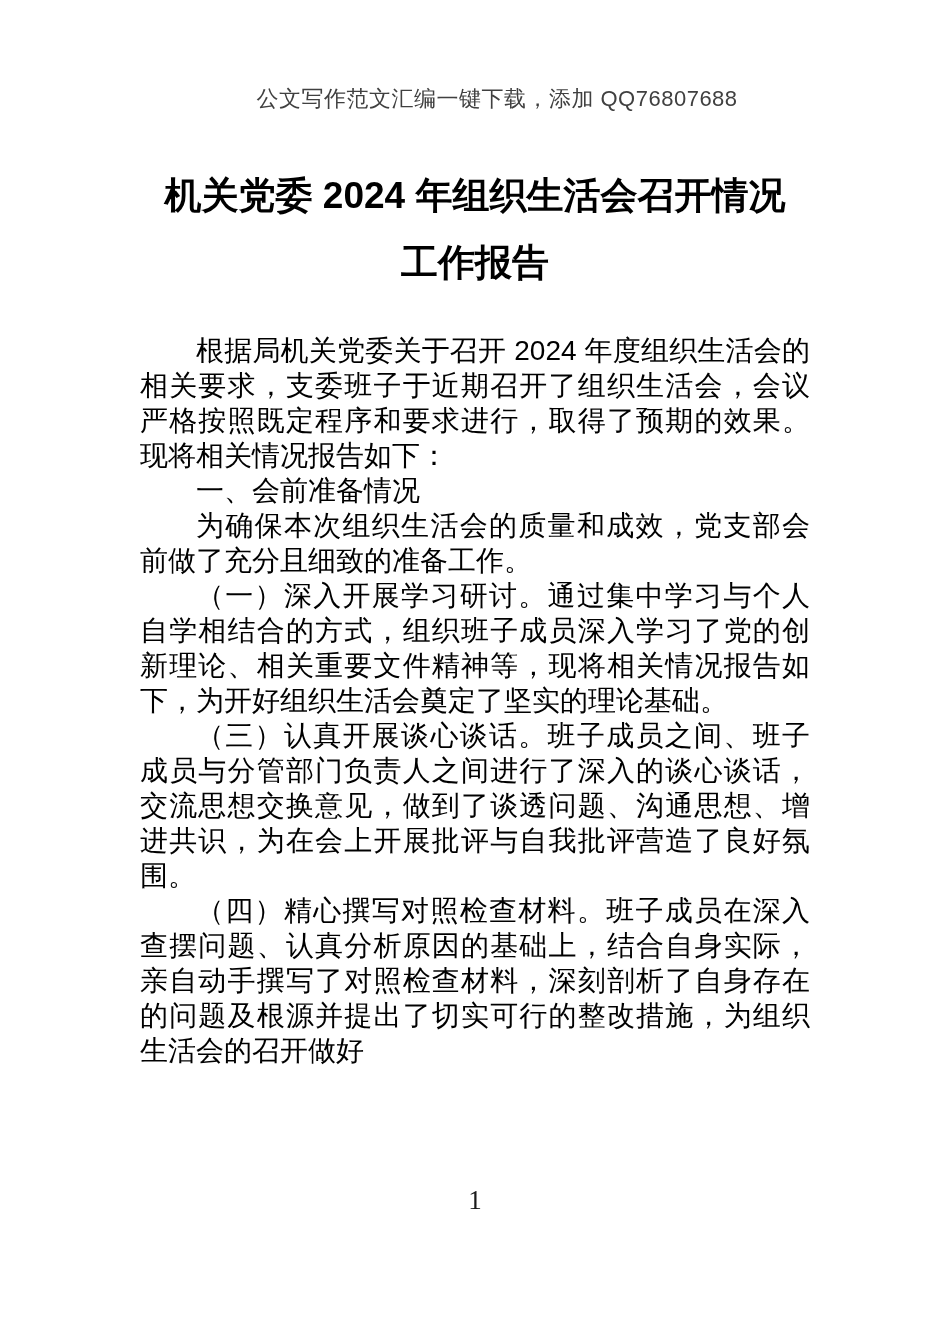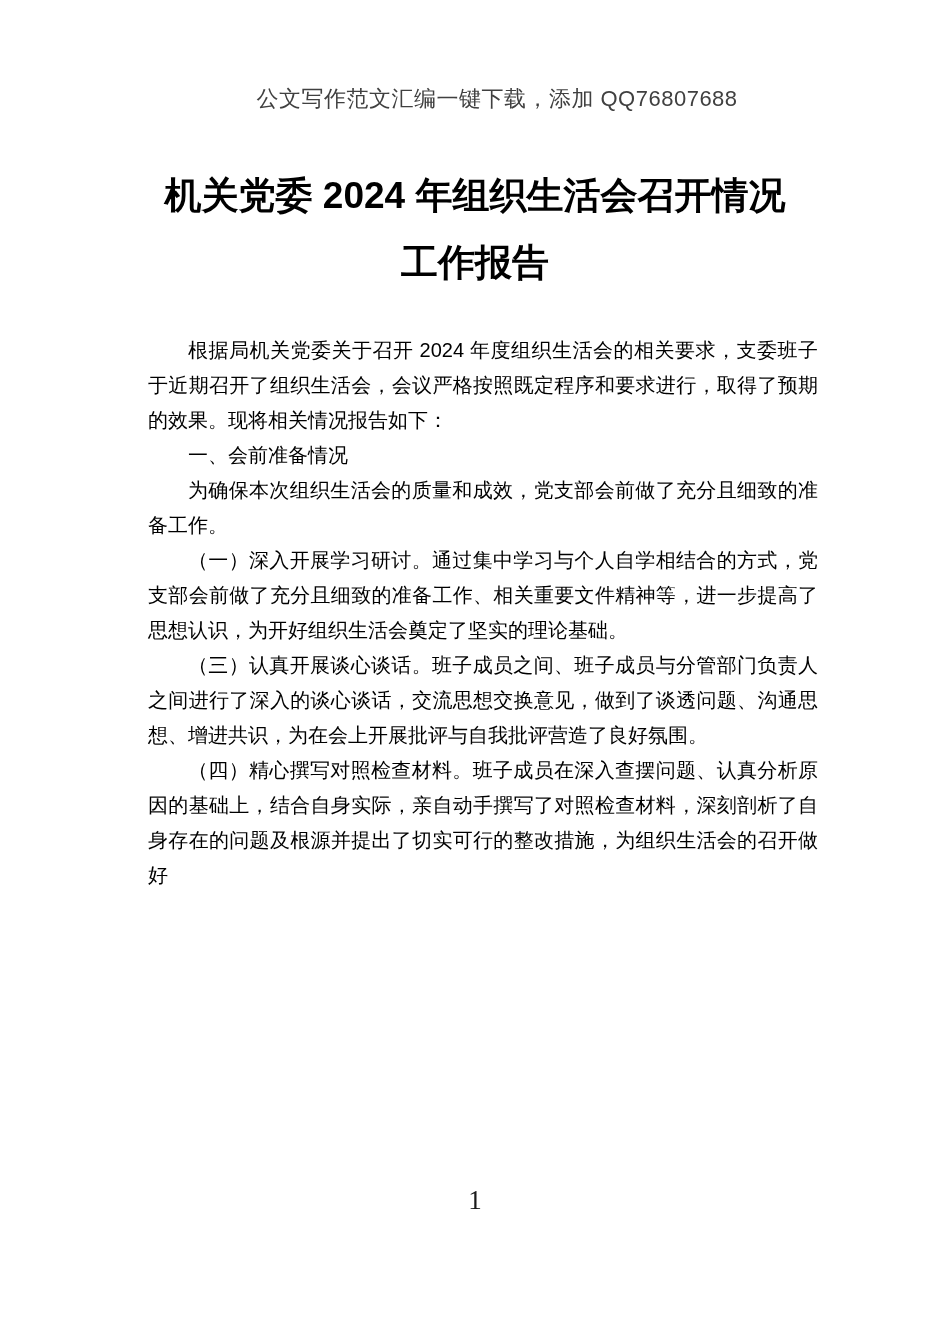--- a/index.html
+++ b/index.html
@@ -33,23 +33,23 @@
     right: 150px;
     margin: 0;
     text-align: center;
     font-size: 37px;
     font-weight: 700;
     line-height: 67px;
   }
   .doc-body {
     position: absolute;
     top: 333px;
-    left: 148px;
+    left: 140px;
     width: 670px;
-    font-size: 20px;
+    font-size: 28px;
     line-height: 35px;
     text-align: justify;
     word-break: break-all;
   }
   .doc-body p.para {
     margin: 0;
     text-indent: 2em;
   }
   .page-number {
     position: absolute;
@@ -67,19 +67,19 @@
 
 <div class="page">
   <div class="notice" style="color: #404040;">公文写作范文汇编一键下载，添加 QQ76807688</div>
 
   <h1 class="doc-title">机关党委 2024 年组织生活会召开情况工作报告</h1>
 
   <div class="doc-body" id="doc-body">
       <p class="para">根据局机关党委关于召开 2024 年度组织生活会的相关要求，支委班子于近期召开了组织生活会，会议严格按照既定程序和要求进行，取得了预期的效果。现将相关情况报告如下：</p>
       <p class="para">一、会前准备情况</p>
       <p class="para">为确保本次组织生活会的质量和成效，党支部会前做了充分且细致的准备工作。</p>
-      <p class="para">（一）深入开展学习研讨。通过集中学习与个人自学相结合的方式，党支部会前做了充分且细致的准备工作、相关重要文件精神等，进一步提高了思想认识，为开好组织生活会奠定了坚实的理论基础。</p>
+      <p class="para">（一）深入开展学习研讨。通过集中学习与个人自学相结合的方式，组织班子成员深入学习了党的创新理论、相关重要文件精神等，现将相关情况报告如下，为开好组织生活会奠定了坚实的理论基础。</p>
       <p class="para">（三）认真开展谈心谈话。班子成员之间、班子成员与分管部门负责人之间进行了深入的谈心谈话，交流思想交换意见，做到了谈透问题、沟通思想、增进共识，为在会上开展批评与自我批评营造了良好氛围。</p>
       <p class="para">（四）精心撰写对照检查材料。班子成员在深入查摆问题、认真分析原因的基础上，结合自身实际，亲自动手撰写了对照检查材料，深刻剖析了自身存在的问题及根源并提出了切实可行的整改措施，为组织生活会的召开做好</p>
     </div>
 
   <div class="page-number">1</div>
 </div>
 
 </body></html>

